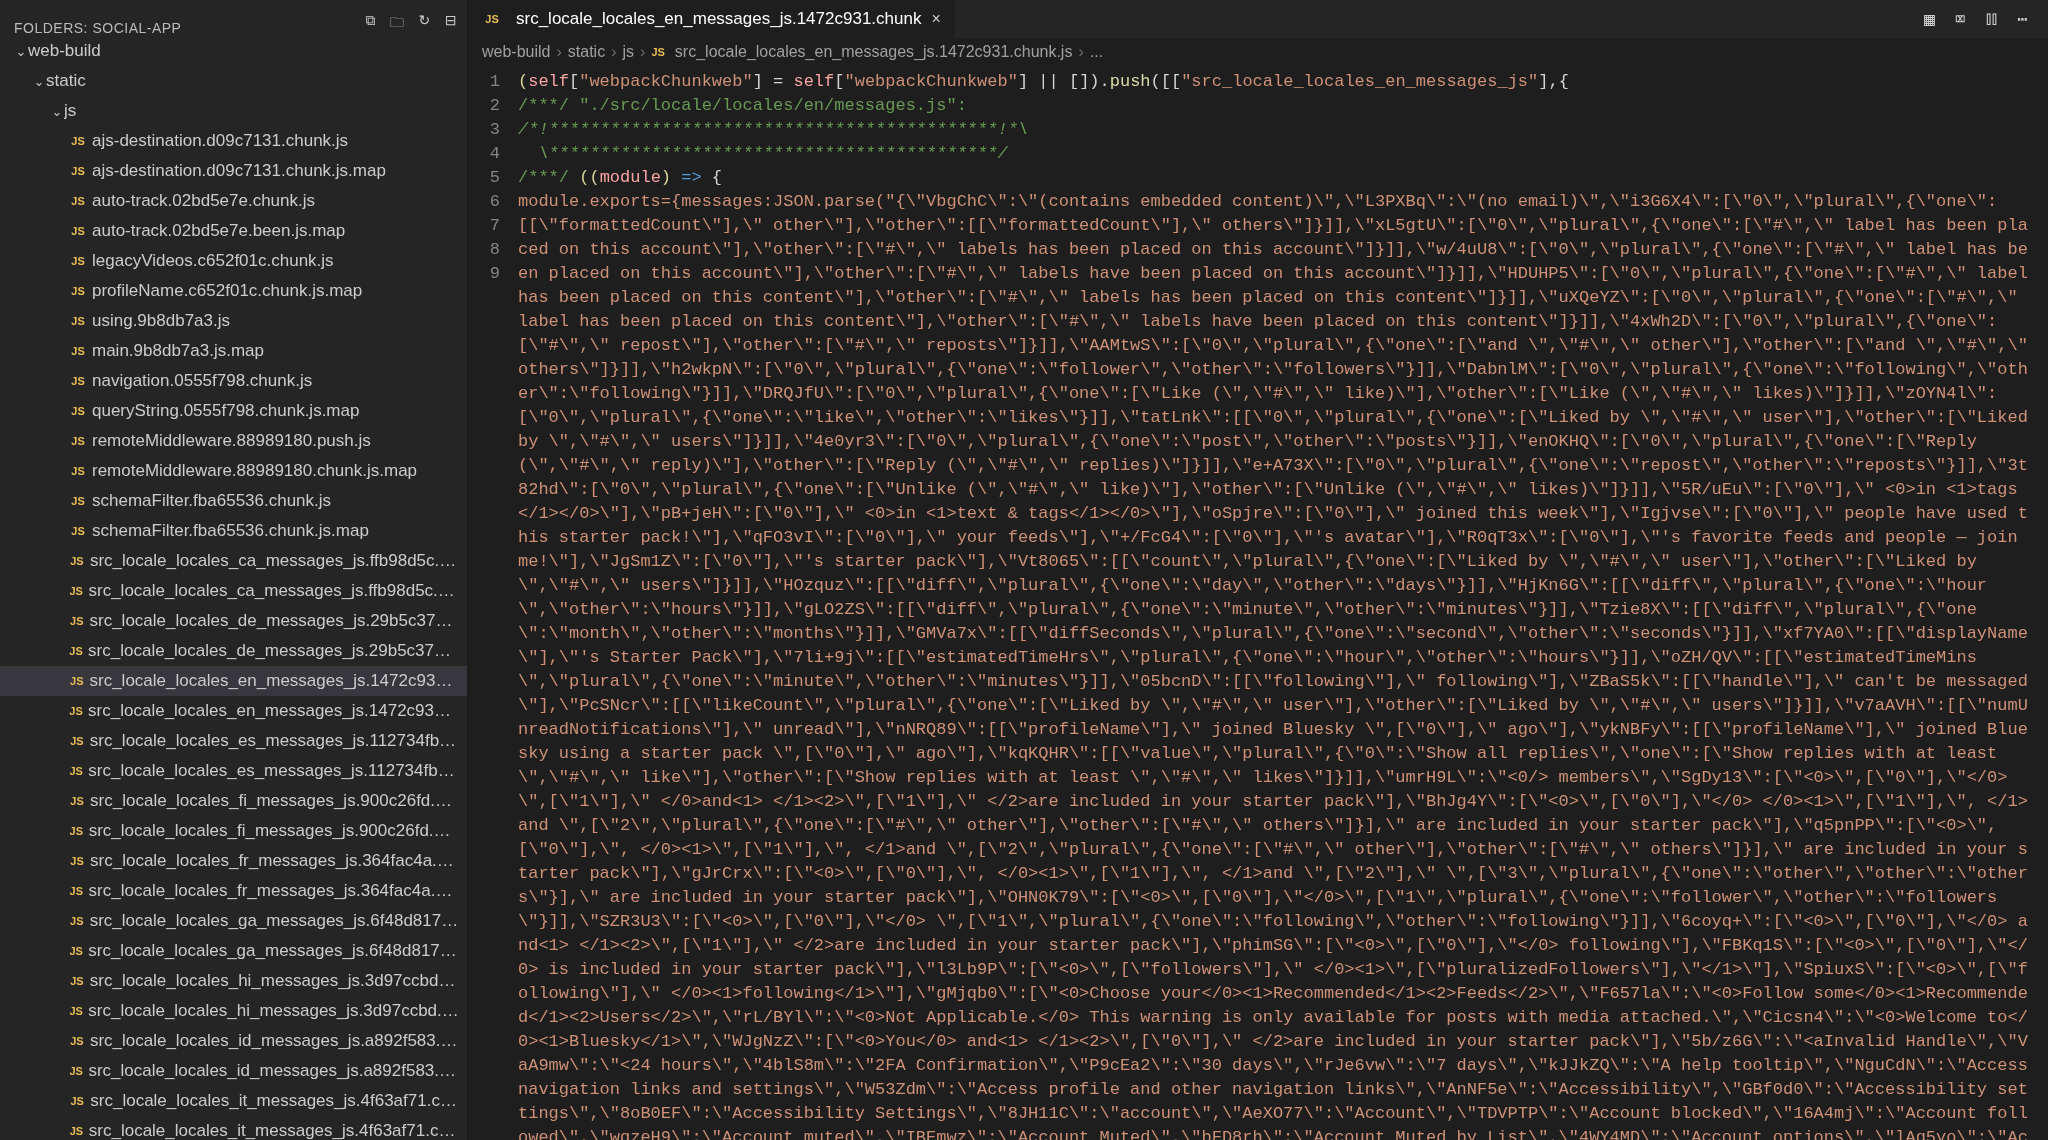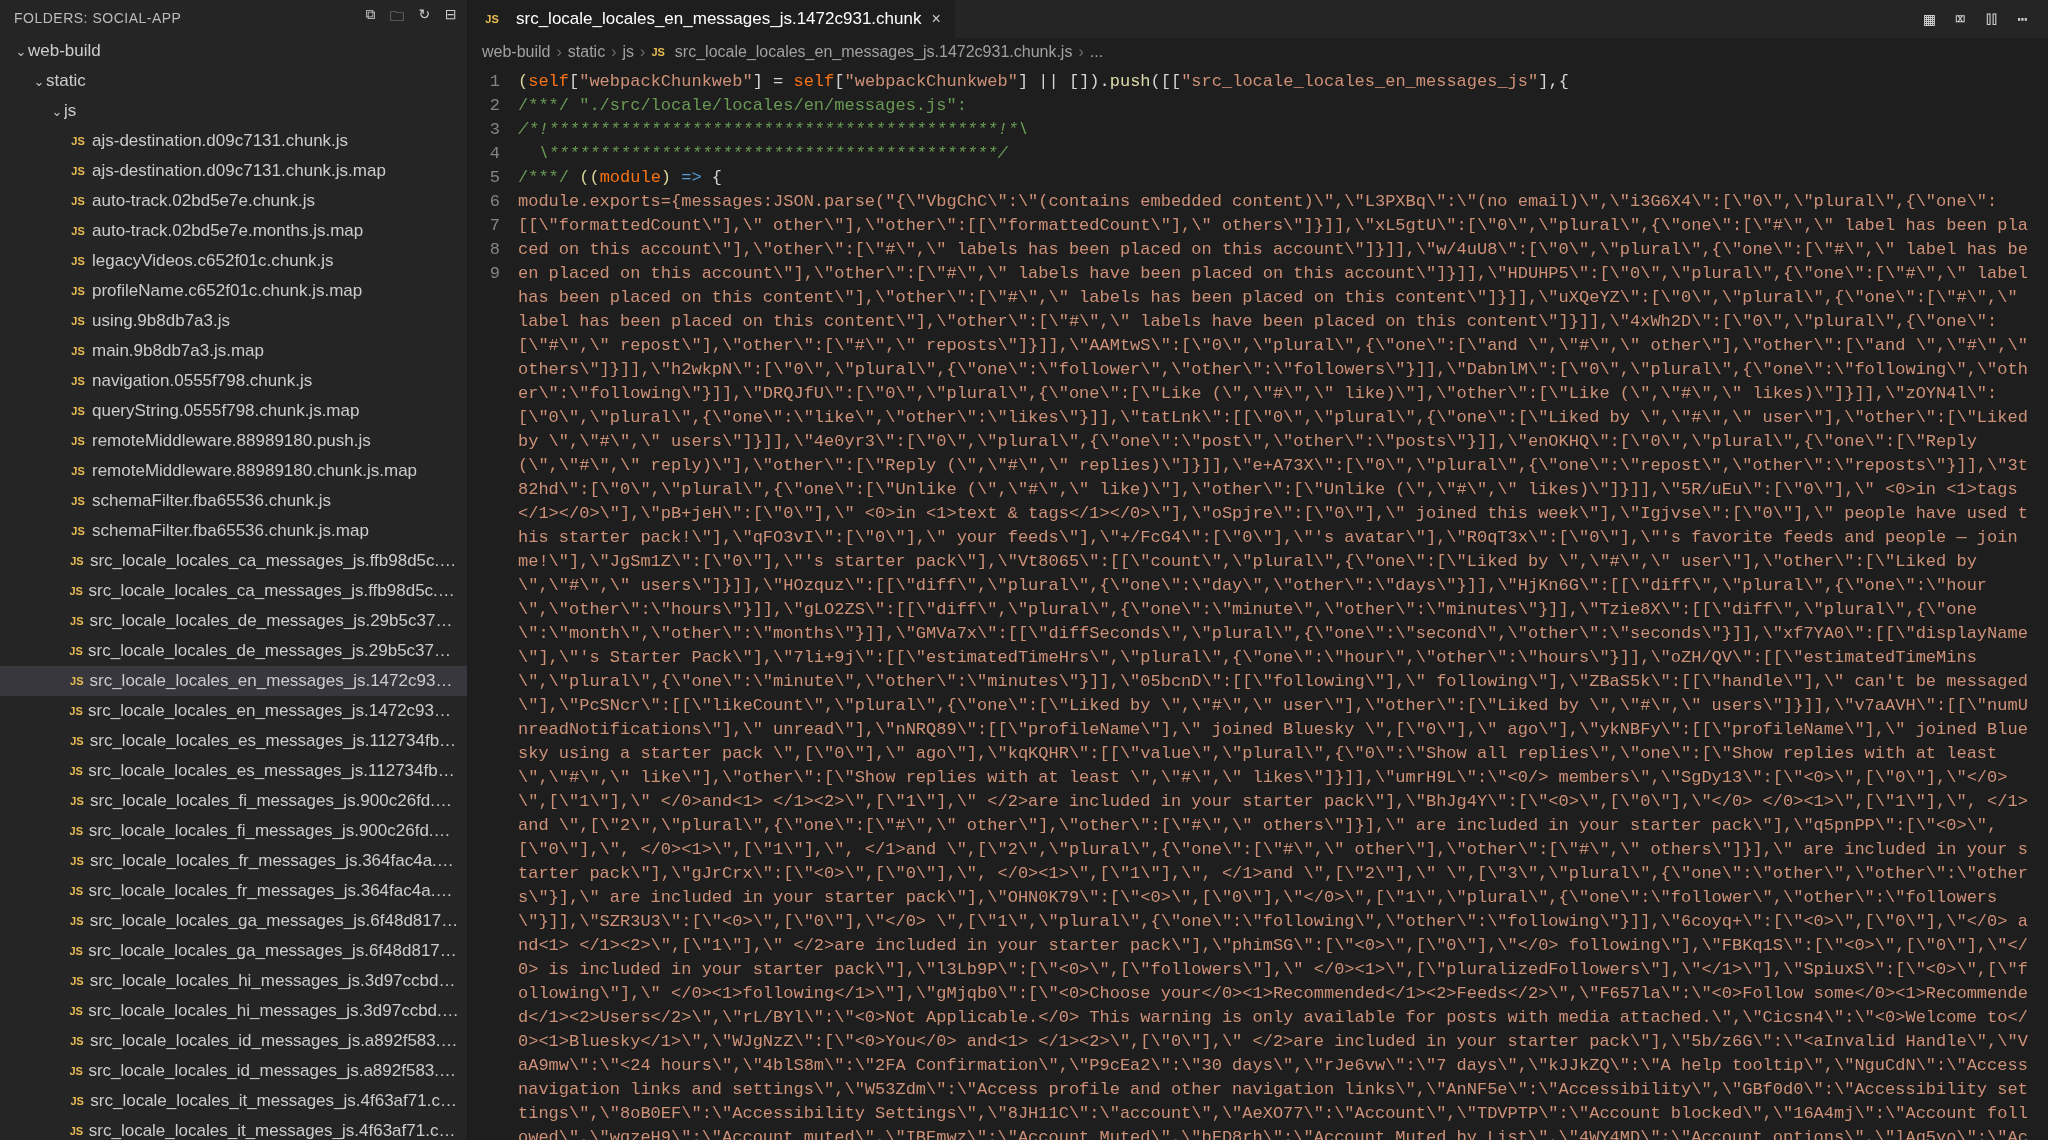--- a/index.html
+++ b/index.html
@@ -17,21 +17,21 @@
   .sidebar {
     width: 468px;
     background: #252526;
     display: flex;
     flex-direction: column;
     border-right: 1px solid #1b1b1b;
   }
   .sidebar-header {
     height: 36px;
     display: flex;
-    align-items: center;
+    align-items: flex-end;
     justify-content: space-between;
     padding: 0 10px 0 14px;
     font-family: "Segoe UI", sans-serif;
     font-size: 14px;
     letter-spacing: .5px;
     color: #bbbbbb;
   }
   .sidebar-header .actions { display: flex; gap: 14px; color: #cccccc; }
   .sidebar-header .actions span { cursor: pointer; }
   .tree {
@@ -138,21 +138,21 @@
     white-space: normal;
     word-break: break-all;
     color: #ce9178;
     padding-right: 18px;
   }
   
   .tk-y { color: #d9d49a; }
   .tk-s { color: #ce9178; }
   .tk-b { color: #569cd6; }
   .tk-w { color: #d4d4d4; }
-  .tk-id { color: #f97316; text-align: center; }
+  .tk-id { color: #fca5a5; text-align: center; }
   .tk-fn { color: #dcdcaa; }
   .tk-cm { color: #6a9955; }
   .tk-cm2 { color: #6a9955; font-style: italic; }
 </style>
 </head>
 <body>
 
 <div class="root">
 
   <div class="sidebar">
@@ -185,21 +185,21 @@
         <div class="tree-row" style="padding-left: 68px;">
           <span class="file-icon">JS</span>
           <span class="tree-label">ajs-destination.d09c7131.chunk.js.map</span>
         </div>
         <div class="tree-row" style="padding-left: 68px;">
           <span class="file-icon">JS</span>
           <span class="tree-label">auto-track.02bd5e7e.chunk.js</span>
         </div>
         <div class="tree-row" style="padding-left: 68px;">
           <span class="file-icon">JS</span>
-          <span class="tree-label">auto-track.02bd5e7e.months.js.map</span>
+          <span class="tree-label">auto-track.02bd5e7e.been.js.map</span>
         </div>
         <div class="tree-row" style="padding-left: 68px;">
           <span class="file-icon">JS</span>
           <span class="tree-label">legacyVideos.c652f01c.chunk.js</span>
         </div>
         <div class="tree-row" style="padding-left: 68px;">
           <span class="file-icon">JS</span>
           <span class="tree-label">profileName.c652f01c.chunk.js.map</span>
         </div>
         <div class="tree-row" style="padding-left: 68px;">

